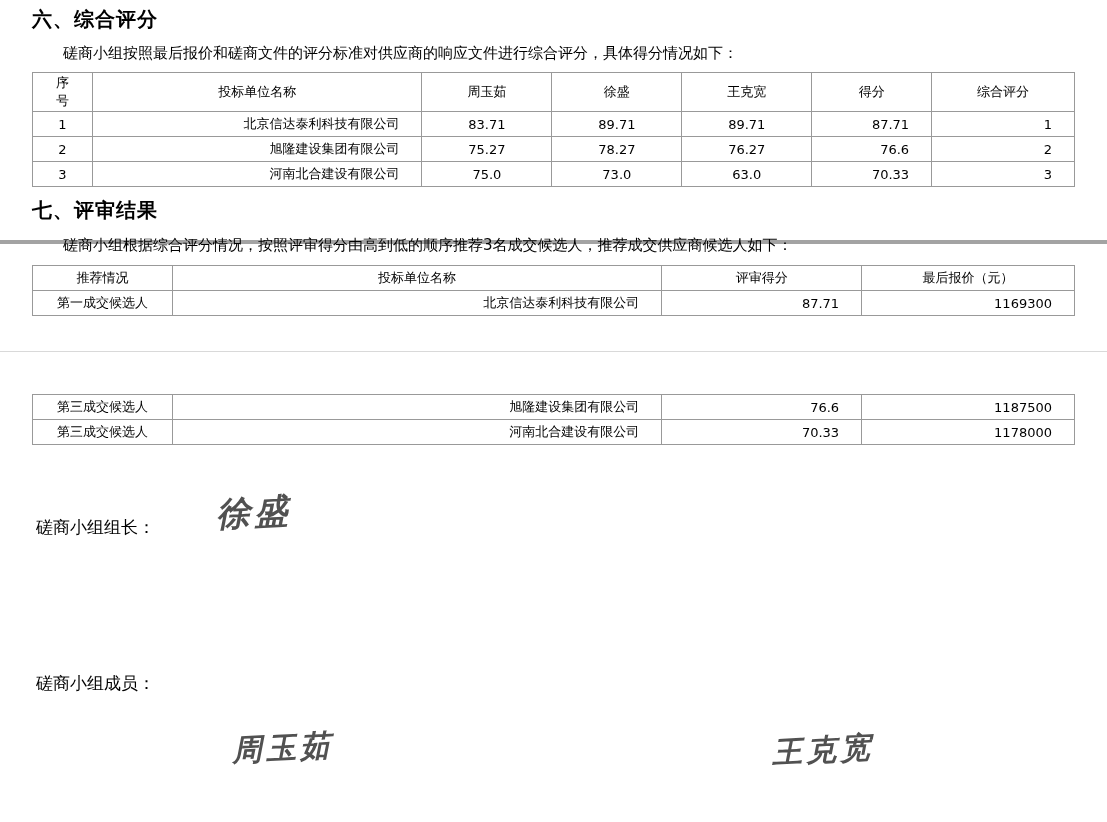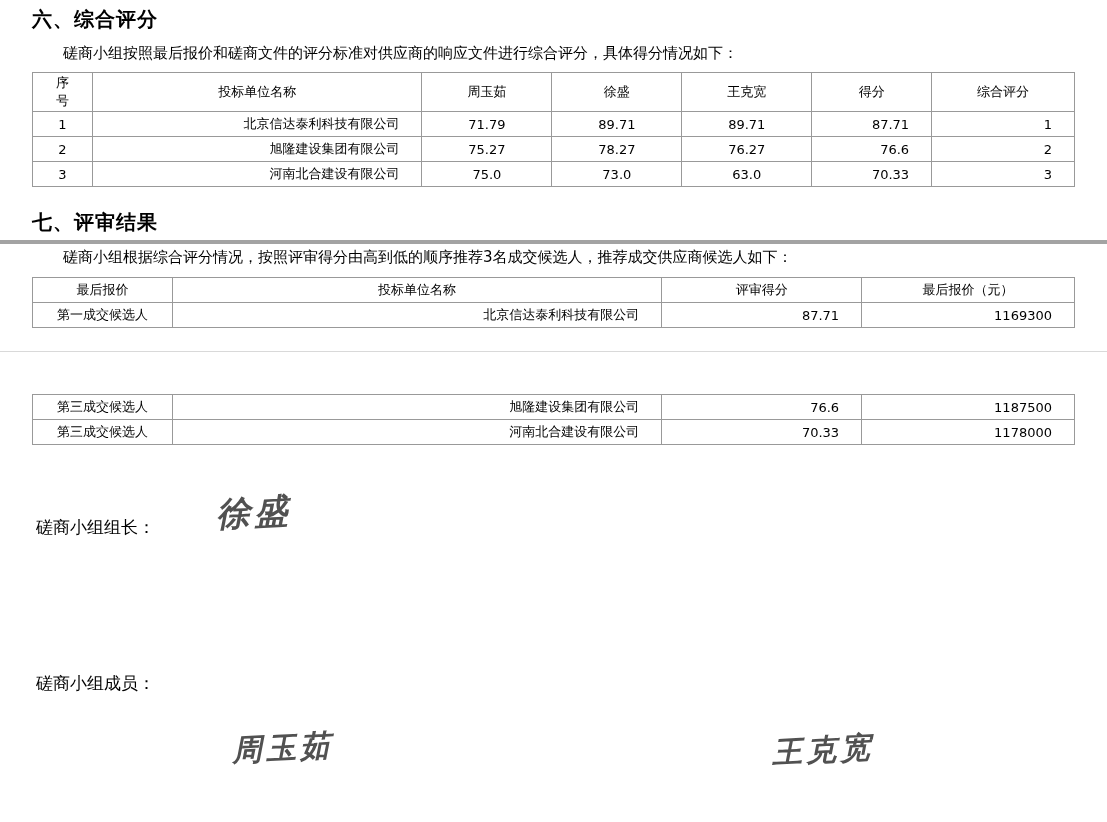--- a/index.html
+++ b/index.html
@@ -146,21 +146,21 @@
             <th class="c">徐盛</th>
             <th class="c">王克宽</th>
             <th class="c">得分</th>
             <th class="c">综合评分</th>
           </tr>
         </thead>
         <tbody>
           <tr>
             <td class="c">1</td>
             <td class="l">北京信达泰利科技有限公司</td>
-            <td class="c">71.79</td>
+            <td class="c">83.71</td>
             <td class="c">89.71</td>
             <td class="c">89.71</td>
             <td class="l">87.71</td>
             <td class="l">1</td>
           </tr>
           <tr>
             <td class="c">2</td>
             <td class="l">旭隆建设集团有限公司</td>
             <td class="c">75.27</td>
             <td class="c">78.27</td>
@@ -173,34 +173,34 @@
             <td class="l">河南北合建设有限公司</td>
             <td class="c">75.0</td>
             <td class="c">73.0</td>
             <td class="c">63.0</td>
             <td class="l">70.33</td>
             <td class="l">3</td>
           </tr>
         </tbody>
       </table>
 
-      <h2 class="section-title" style="margin-top: 22px;">七、评审结果</h2>
+      <h2 class="section-title" style="margin-top: 10px;">七、评审结果</h2>
 
       <p class="para indent" style="margin-top: 9px;">磋商小组根据综合评分情况，按照评审得分由高到低的顺序推荐3名成交候选人，推荐成交供应商候选人如下：</p>
 
       <table class="doc-table" style="margin-top: 8px;">
         <colgroup>
           <col style="width:140px">
           <col style="width:490px">
           <col style="width:200px">
           <col style="width:213px">
         </colgroup>
         <thead>
           <tr>
-            <th class="c">最后报价</th>
+            <th class="c">推荐情况</th>
             <th class="c">投标单位名称</th>
             <th class="c">评审得分</th>
             <th class="c">最后报价（元）</th>
           </tr>
         </thead>
         <tbody>
           <tr>
             <td class="c">第一成交候选人</td>
             <td class="l">北京信达泰利科技有限公司</td>
             <td class="l">87.71</td>

